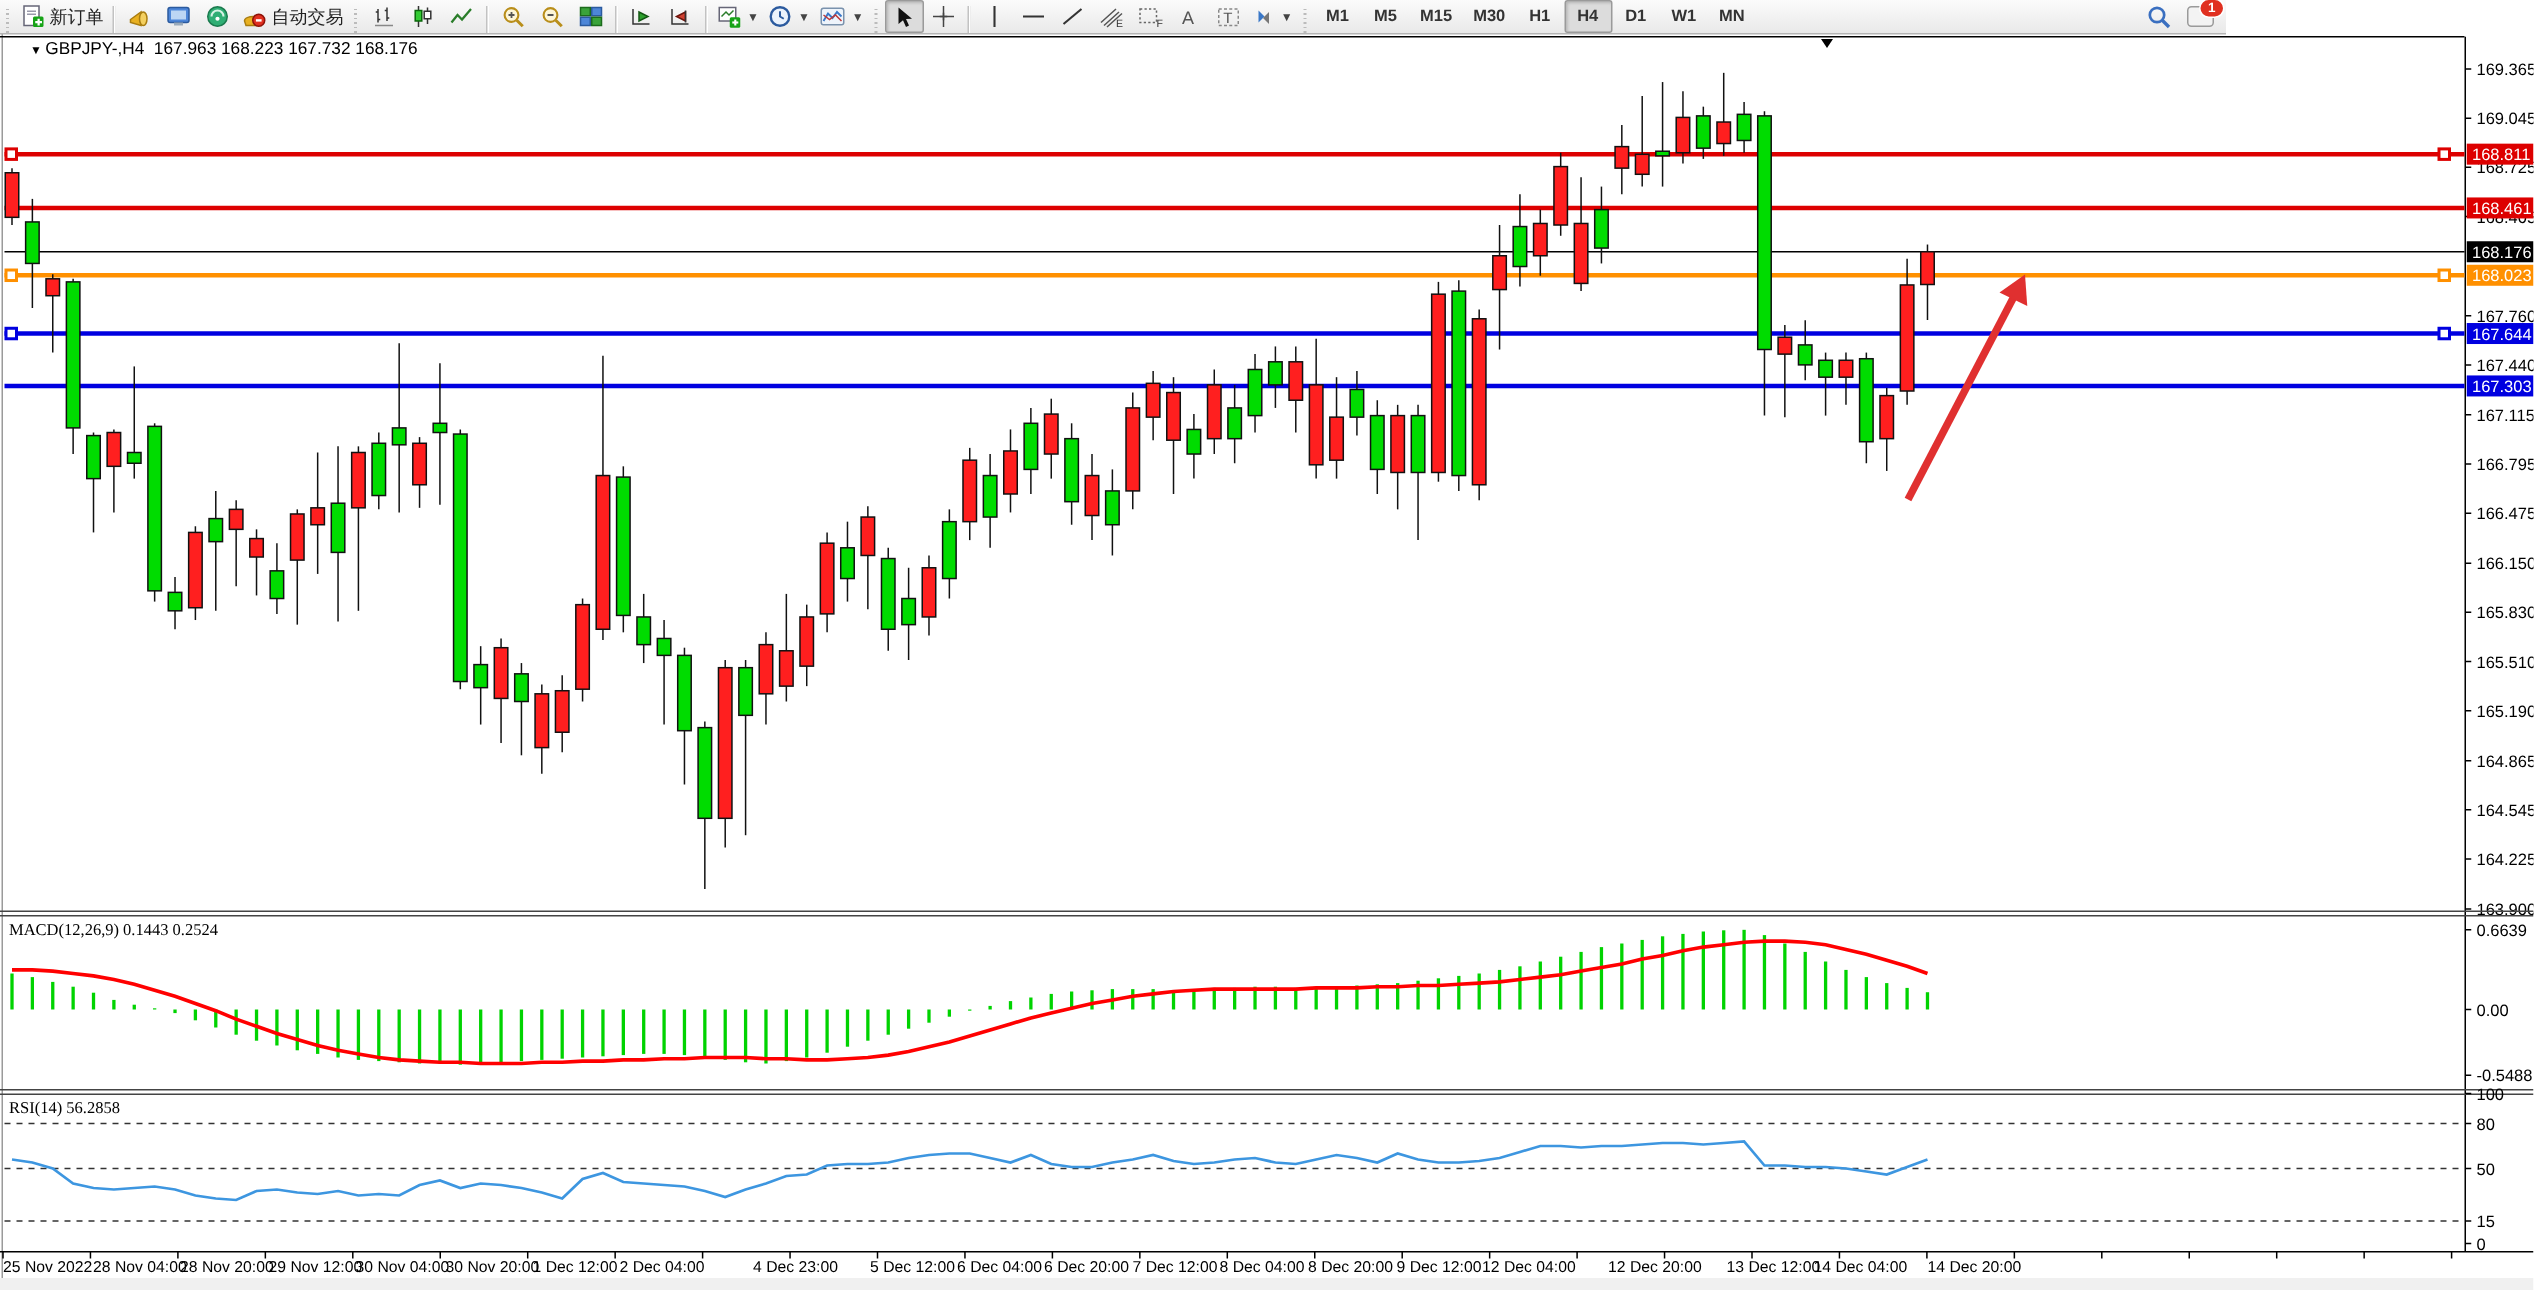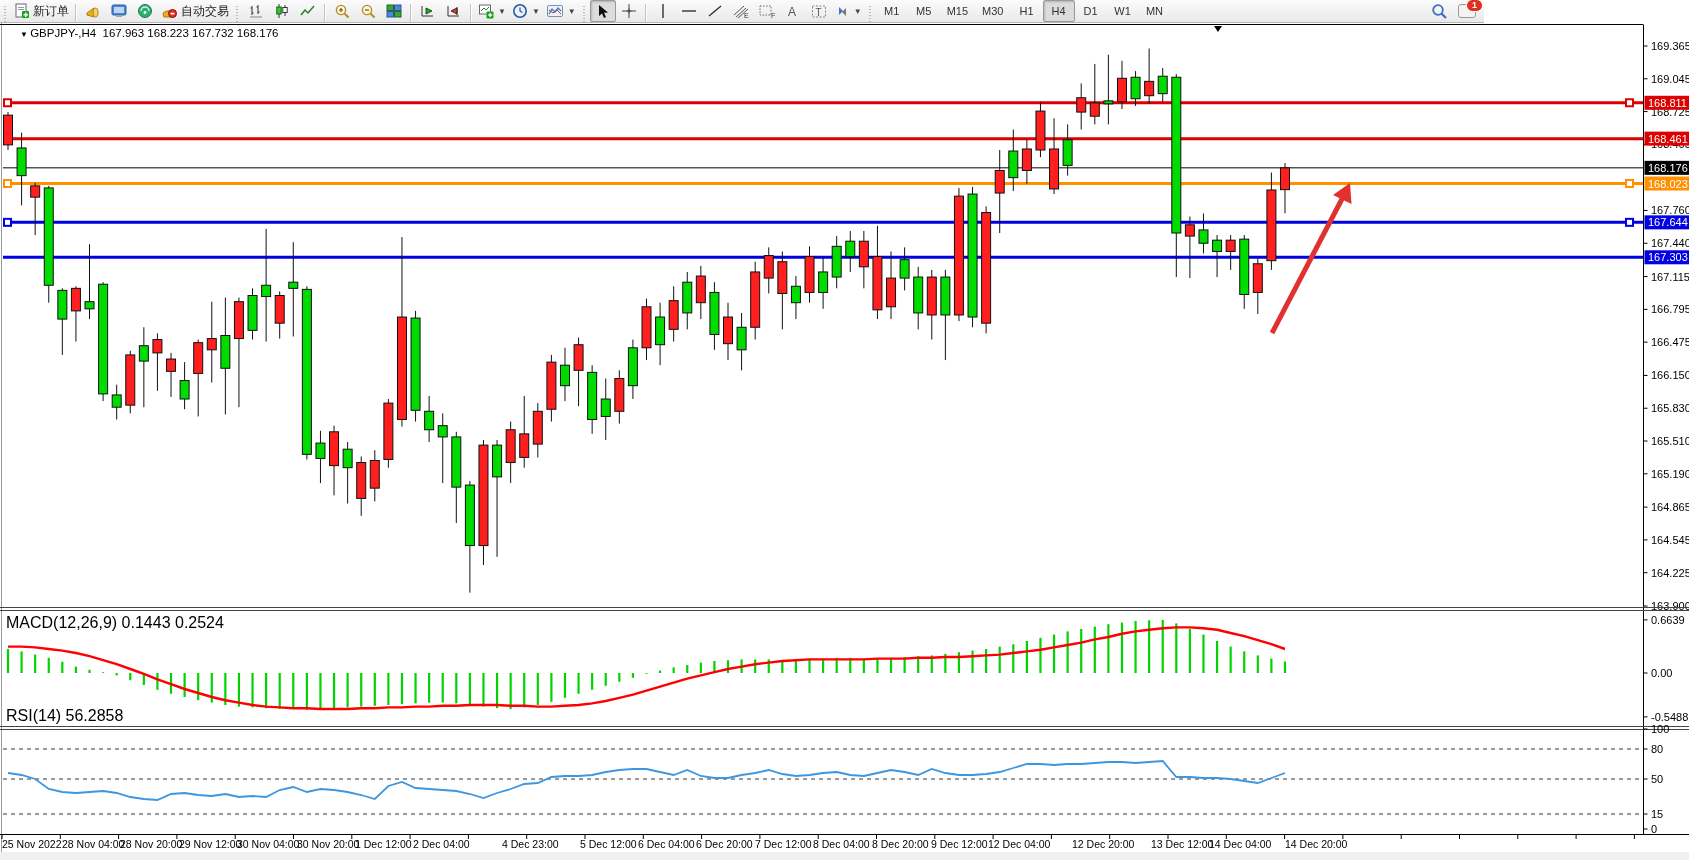--- a/index.html
+++ b/index.html
@@ -9,33 +9,33 @@
     background:linear-gradient(#fbfbfb,#e9e9e9);border-bottom:1px solid #b5b5b5;
     display:flex;align-items:flex-end;font-size:12px;color:#222;z-index:5;}
   .grip{width:5px;height:16px;margin:0 3px;
     background-image:repeating-linear-gradient(#bbb 0 1px,transparent 1px 3px);
     background-size:2px 100%;background-repeat:repeat-y;background-position:1px 0;}
   .sep{width:1px;height:18px;background:#c2c2c2;border-right:1px solid #fff;margin:0 3px;}
   .tbtn{height:20px;min-width:20px;display:flex;align-items:center;justify-content:center;
     padding:0 2px;border:1px solid transparent;border-radius:2px;gap:3px;}
   .tbtn.pressed{background:#dcdcdc;border:1px solid #9a9a9a;box-shadow:inset 1px 1px 2px rgba(0,0,0,.18);}
   .tbtn svg{display:block;}
-  .tflabel{font-size:11px;color:#333;padding:0 4px;}
+  .tflabel{font-size:11px;color:#333;padding:0 4px;font-weight:bold;}
   .tbtn.tf{min-width:26px;}
   .caret{font-size:8px;color:#444;margin-left:1px;}
   #tb-right{position:absolute;right:8px;top:0;height:22px;display:flex;align-items:center;gap:10px;}
   #chat-badge{position:relative;}
   #chat-badge .bubble{width:16px;height:12px;background:#f3f3f3;border:1px solid #9a9a9a;border-radius:3px;}
   #chat-badge .cnt{position:absolute;top:-5px;right:-7px;background:#e03020;color:#fff;
     border-radius:8px;font-size:9px;line-height:11px;min-width:11px;height:11px;text-align:center;
     border:1px solid #fff;font-weight:bold;padding:0 2px;}
   
   #chartsvg{position:absolute;left:0;top:0;z-index:1;}
   #title-row{position:absolute;left:20px;top:27px;font-size:11.5px;color:#000;z-index:2;white-space:pre;}
-  .pane-label{position:absolute;left:6px;font-size:16px;color:#000;z-index:2;}
+  .pane-label{position:absolute;left:6px;font-size:11px;color:#000;z-index:2;font-family:Liberation Serif, serif;}
 </style>
 </head>
 <body>
 
 <div id="toolbar">
   <div class="grip"></div>
 
   <div class="tbtn">
     <svg width="16" height="16">
       <rect x="2" y="1" width="10" height="13" fill="#fff" stroke="#667"></rect>
@@ -693,13 +693,13 @@
     <text x="988" y="848" font-size="10.5" fill="#000" font-family="&quot;Liberation Sans&quot;,sans-serif" text-anchor="start">12 Dec 04:00</text>
     <text x="1072" y="848" font-size="10.5" fill="#000" font-family="&quot;Liberation Sans&quot;,sans-serif" text-anchor="start">12 Dec 20:00</text>
     <text x="1151" y="848" font-size="10.5" fill="#000" font-family="&quot;Liberation Sans&quot;,sans-serif" text-anchor="start">13 Dec 12:00</text>
     <text x="1209" y="848" font-size="10.5" fill="#000" font-family="&quot;Liberation Sans&quot;,sans-serif" text-anchor="start">14 Dec 04:00</text>
     <text x="1285" y="848" font-size="10.5" fill="#000" font-family="&quot;Liberation Sans&quot;,sans-serif" text-anchor="start">14 Dec 20:00</text>
     <rect x="0" y="852" width="1689" height="8" fill="#f0f0f0"></rect>
   </svg>
 
 <div id="title-row"><span style="font-size:8px;">▼ </span><span>GBPJPY-,H4</span><span>  </span><span>167.963 168.223 167.732 168.176</span></div>
 <div class="pane-label" style="top:614px;">MACD(12,26,9) 0.1443 0.2524</div>
-<div class="pane-label" style="top:707px;">RSI(14) 56.2858</div>
+<div class="pane-label" style="top:733px;">RSI(14) 56.2858</div>
 
 </body></html>

